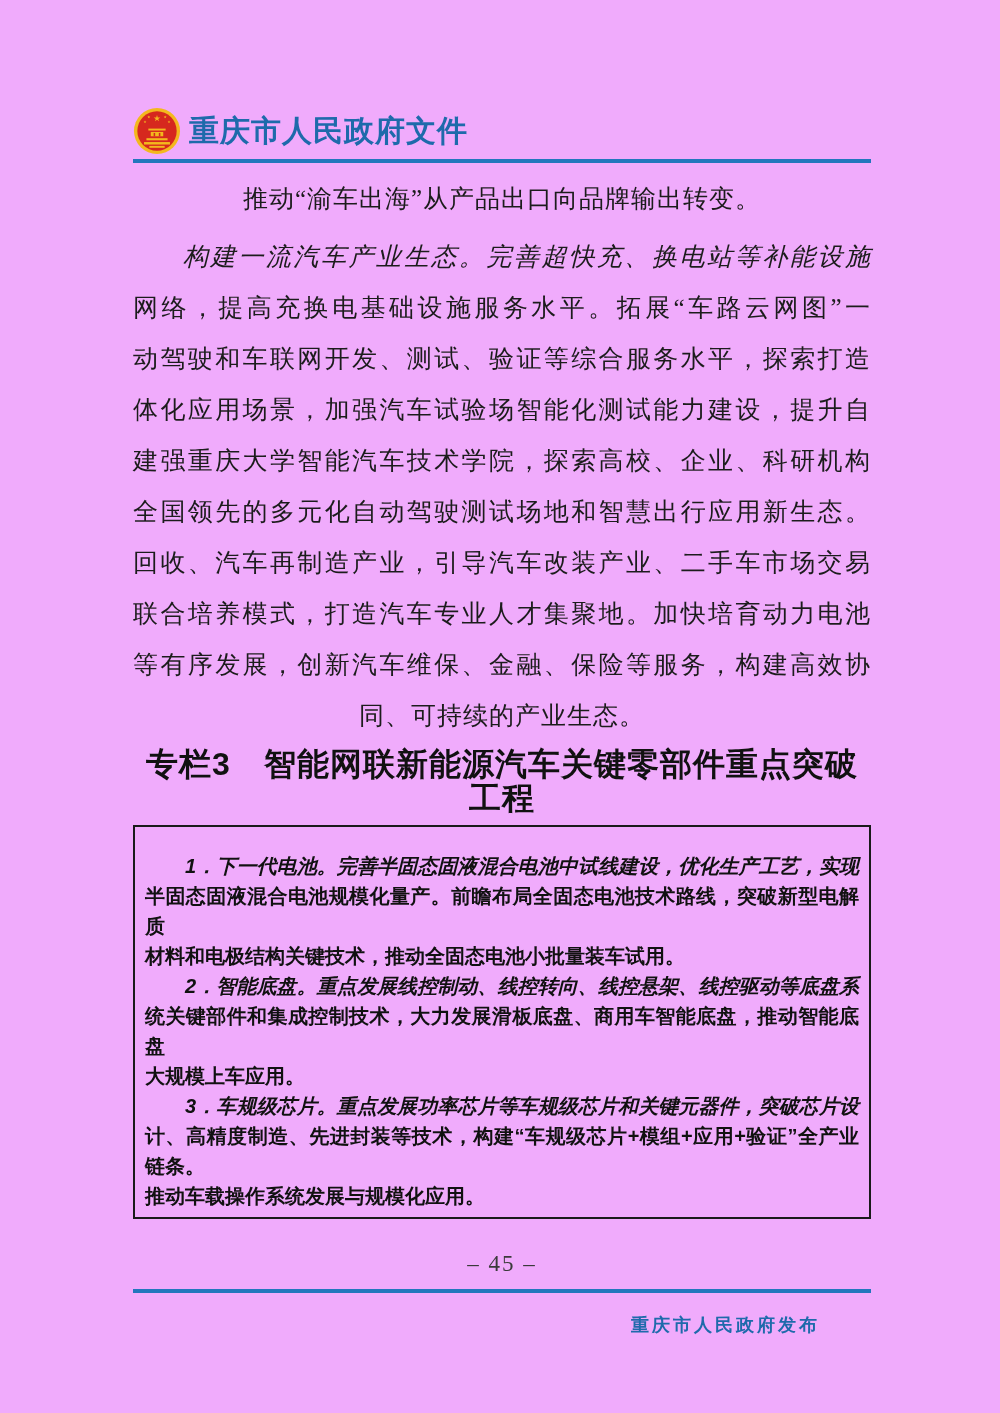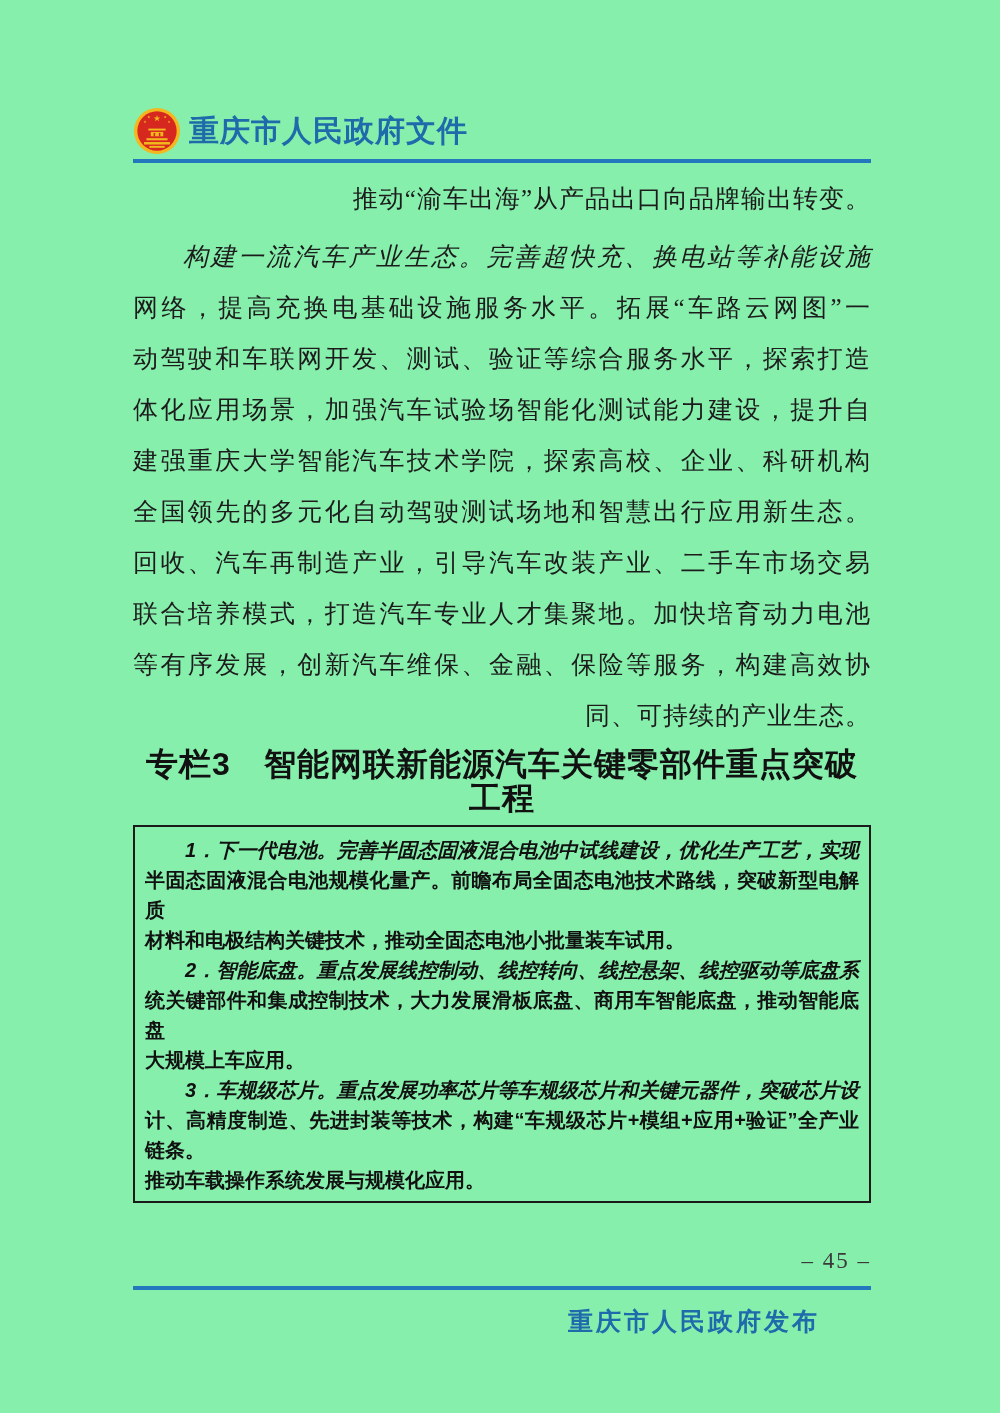--- a/index.html
+++ b/index.html
@@ -1,21 +1,21 @@
 <!DOCTYPE html>
 <html><head>
 <meta charset="utf-8">
 <style>
   html, body { margin: 0; padding: 0; background: #ffffff; }
   .page {
     position: relative;
     width: 1000px;
     height: 1413px;
     margin: 0 auto;
-    background: #86efac;
+    background: #f0abfc;
     box-sizing: border-box;
     padding: 105px 129px 0 133px;
     font-family: "Liberation Serif", "DejaVu Serif", serif;
     color: #1c1c1c;
     overflow: hidden;
   }
   
   .header-row {
     display: flex;
     align-items: center;
@@ -36,21 +36,21 @@
     margin-top: 2px;
   }
   
   .body-text { margin-top: 10px; }
   .para { margin: 0; }
   .para + .para { margin-top: 7px; }
   .body-text .line {
     font-size: 25px;
     line-height: 51px;
     letter-spacing: 1px;
-    text-align: right;
+    text-align: center;
     white-space: normal;
   }
   .line.j {
     text-align: justify;
     text-align-last: justify;
     text-justify: inter-character;
   }
   .line.ind { text-indent: 2em; font-style: italic; }
   
   .panel-title {
@@ -58,46 +58,46 @@
     text-align: center;
     font-family: "Liberation Sans", "DejaVu Sans", sans-serif;
     font-weight: bold;
     font-size: 32px;
     line-height: 34px;
     color: #111111;
     letter-spacing: 1px;
   }
   .panel-box {
     border: 2px solid #1a1a1a;
-    padding: 8px 10px 6px 10px;
+    padding: 24px 10px 6px 10px;
     box-sizing: border-box;
   }
   .panel-box .line {
     font-family: "Liberation Sans", "DejaVu Sans", sans-serif;
     font-weight: 600;
     font-size: 20px;
     line-height: 30px;
     color: #111111;
   }
   
   .page-number {
-    margin-top: 45px;
-    text-align: right;
+    margin-top: 32px;
+    text-align: center;
     font-size: 23px;
     letter-spacing: 2px;
     color: #3a3a3a;
     line-height: 26px;
   }
   .footer-rule { margin-top: 12px; }
   .publisher {
     margin-top: 17px;
     text-align: right;
     padding-right: 51px;
     font-weight: bold;
-    font-size: 25px;
+    font-size: 18px;
     letter-spacing: 3px;
     line-height: 30px;
     white-space: nowrap;
   }
 </style>
 </head>
 <body>
 
 <div class="page">
 

